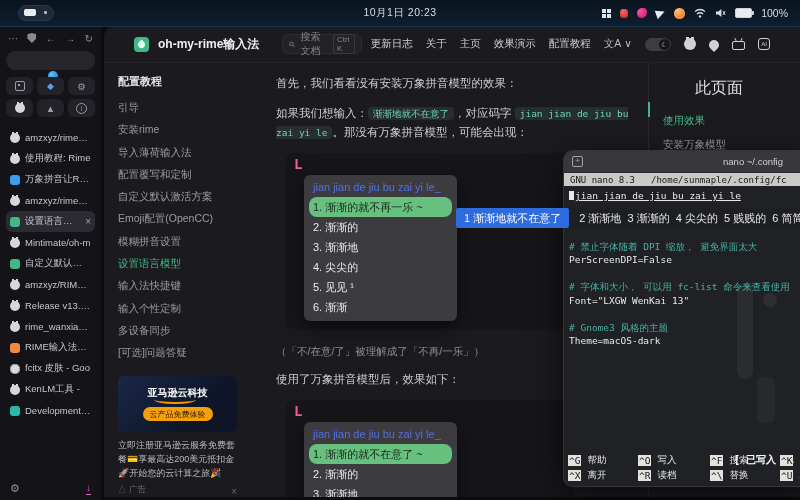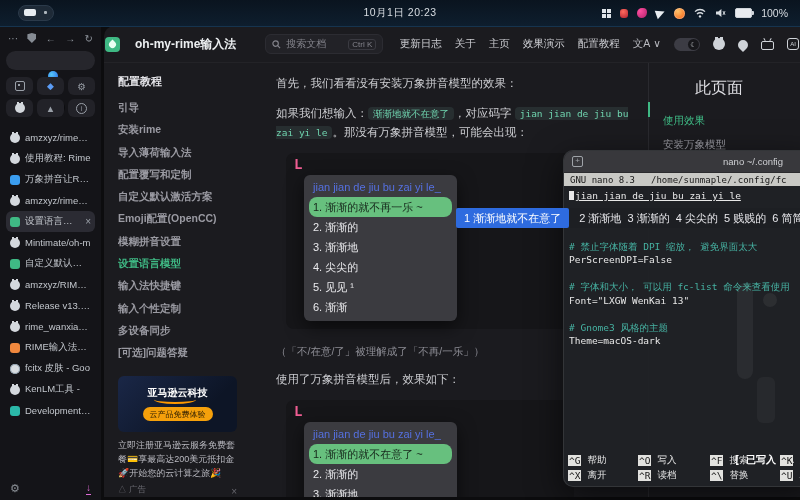--- a/index.html
+++ b/index.html
@@ -54,21 +54,21 @@
   .fav.green{background:#3fb984;}
   .fav.orange{background:#f0883e;}
   .fav.globe{border-radius:50%;background:#d8dce0;box-shadow:0 0 0 1px #8fa0ae inset;}
   .fav.teal{background:#2bb8a8;}
   .bsb-bottom{position:absolute;left:10px;right:10px;bottom:5px;display:flex;justify-content:space-between;align-items:center;}
   .gear{color:#8a8f95;font-size:11px;}
   .dl{color:#e06bd6;font-size:10px;border-bottom:1.5px solid #e06bd6;line-height:1;padding-bottom:1px;}
 
   
   .docs{position:absolute;left:104px;top:26px;right:0;bottom:3px;background:#1b1b1f;border-top-left-radius:10px;overflow:hidden;z-index:1;}
-  .dheader{height:36px;display:flex;align-items:center;padding:0 1px;gap:15px;border-bottom:1px solid rgba(255,255,255,.04);}
+  .dheader{height:36px;display:flex;align-items:center;padding:0 30px;gap:9px;border-bottom:1px solid rgba(255,255,255,.04);}
   .dlogo{width:15px;height:15px;border-radius:4px;background:#3fb984;position:relative;flex:0 0 auto;}
   .dlogo::after{content:"";position:absolute;left:4px;top:4px;width:7px;height:7px;background:#eafff3;border-radius:0 70% 70% 70%;transform:rotate(45deg);}
   .dtitle{font-weight:bold;font-size:12px;color:#eceff1;white-space:nowrap;}
   .dsearch{margin-left:14px;width:118px;height:20px;border-radius:6px;background:#222227;border:1px solid #2c2c32;display:flex;align-items:center;gap:5px;padding:0 6px;color:#84848c;font-size:10px;box-sizing:border-box;}
   .dsearch kbd{border:1px solid #3a3a41;border-radius:3px;font-size:8px;padding:0 3px;color:#84848c;margin-left:auto;font-family:"Liberation Sans",sans-serif;}
   .dnav{margin-left:auto;display:flex;align-items:center;gap:13px;font-size:10.5px;color:#cdced3;white-space:nowrap;}
   .dnav .lang{display:flex;align-items:flex-start;gap:3px;color:#b9bac0;}
   .toggle{width:26px;height:13px;border-radius:7px;background:#3c3c44;position:relative;}
   .toggle .knob{position:absolute;right:1px;top:1px;width:11px;height:11px;border-radius:50%;background:#17171b;color:#cfd3d8;font-size:7px;line-height:11px;text-align:center;}
   .hic{width:12px;height:12px;display:inline-block;}
@@ -76,21 +76,21 @@
   .hic.gh::before{content:"";position:absolute;top:-1px;left:2px;width:2.5px;height:2.5px;background:#cfd3d8;box-shadow:5px 0 #cfd3d8;}
   .hic.pin{width:10px;height:10px;border-radius:50% 50% 50% 0;background:#cfd3d8;transform:rotate(-45deg);margin-top:1px;}
   .hic.tv{width:13px;height:9px;border:1.3px solid #cfd3d8;border-radius:2px;margin-top:2px;position:relative;box-sizing:border-box;}
   .hic.tv::before{content:"";position:absolute;top:-4px;left:2px;width:1.3px;height:3px;background:#cfd3d8;transform:rotate(-30deg);}
   .hic.tv::after{content:"";position:absolute;top:-4px;right:2px;width:1.3px;height:3px;background:#cfd3d8;transform:rotate(30deg);}
   .hic.ai{border:1.2px solid #cfd3d8;border-radius:3px;color:#cfd3d8;font-size:6px;text-align:center;line-height:10px;box-sizing:border-box;}
 
   .dbody{display:flex;height:calc(100% - 37px);}
   .snav{width:146px;padding:11px 8px 0 14px;box-sizing:border-box;flex:0 0 auto;}
   .snav .sec{font-size:11px;font-weight:bold;color:#e4e4e8;margin-bottom:7px;}
-  .snav .it{display:block;font-size:10.5px;color:#9a9aa2;line-height:22.3px;white-space:nowrap;overflow:hidden;font-weight:bold;}
+  .snav .it{display:block;font-size:10.5px;color:#9a9aa2;line-height:22.3px;white-space:nowrap;overflow:hidden;}
   .snav .it.on{color:#3fb984;}
   .adcard{margin-top:12px;width:119px;position:relative;}
   .adimg{height:56px;border-radius:6px;background:linear-gradient(135deg,#1a2747 0%,#0d1526 70%);display:flex;flex-direction:column;align-items:center;justify-content:center;gap:4px;}
   .adhead{color:#fff;font-weight:bold;font-size:10px;position:relative;}
   .adhead::after{content:"";position:absolute;left:6px;right:12px;bottom:-4px;height:7px;border-bottom:2px solid #ff9900;border-radius:50%;}
   .adbadge{background:#f5a00b;color:#2b1d03;font-size:8px;border-radius:8px;padding:1.5px 7px;margin-top:3px;}
   .adbody{font-size:9px;color:#b9b9c0;line-height:1.6;margin-top:6px;}
   .adfoot{font-size:8.5px;color:#66666d;margin-top:3px;}
   .adclose{position:absolute;right:0;bottom:-1px;color:#66666d;font-size:10px;}
 

